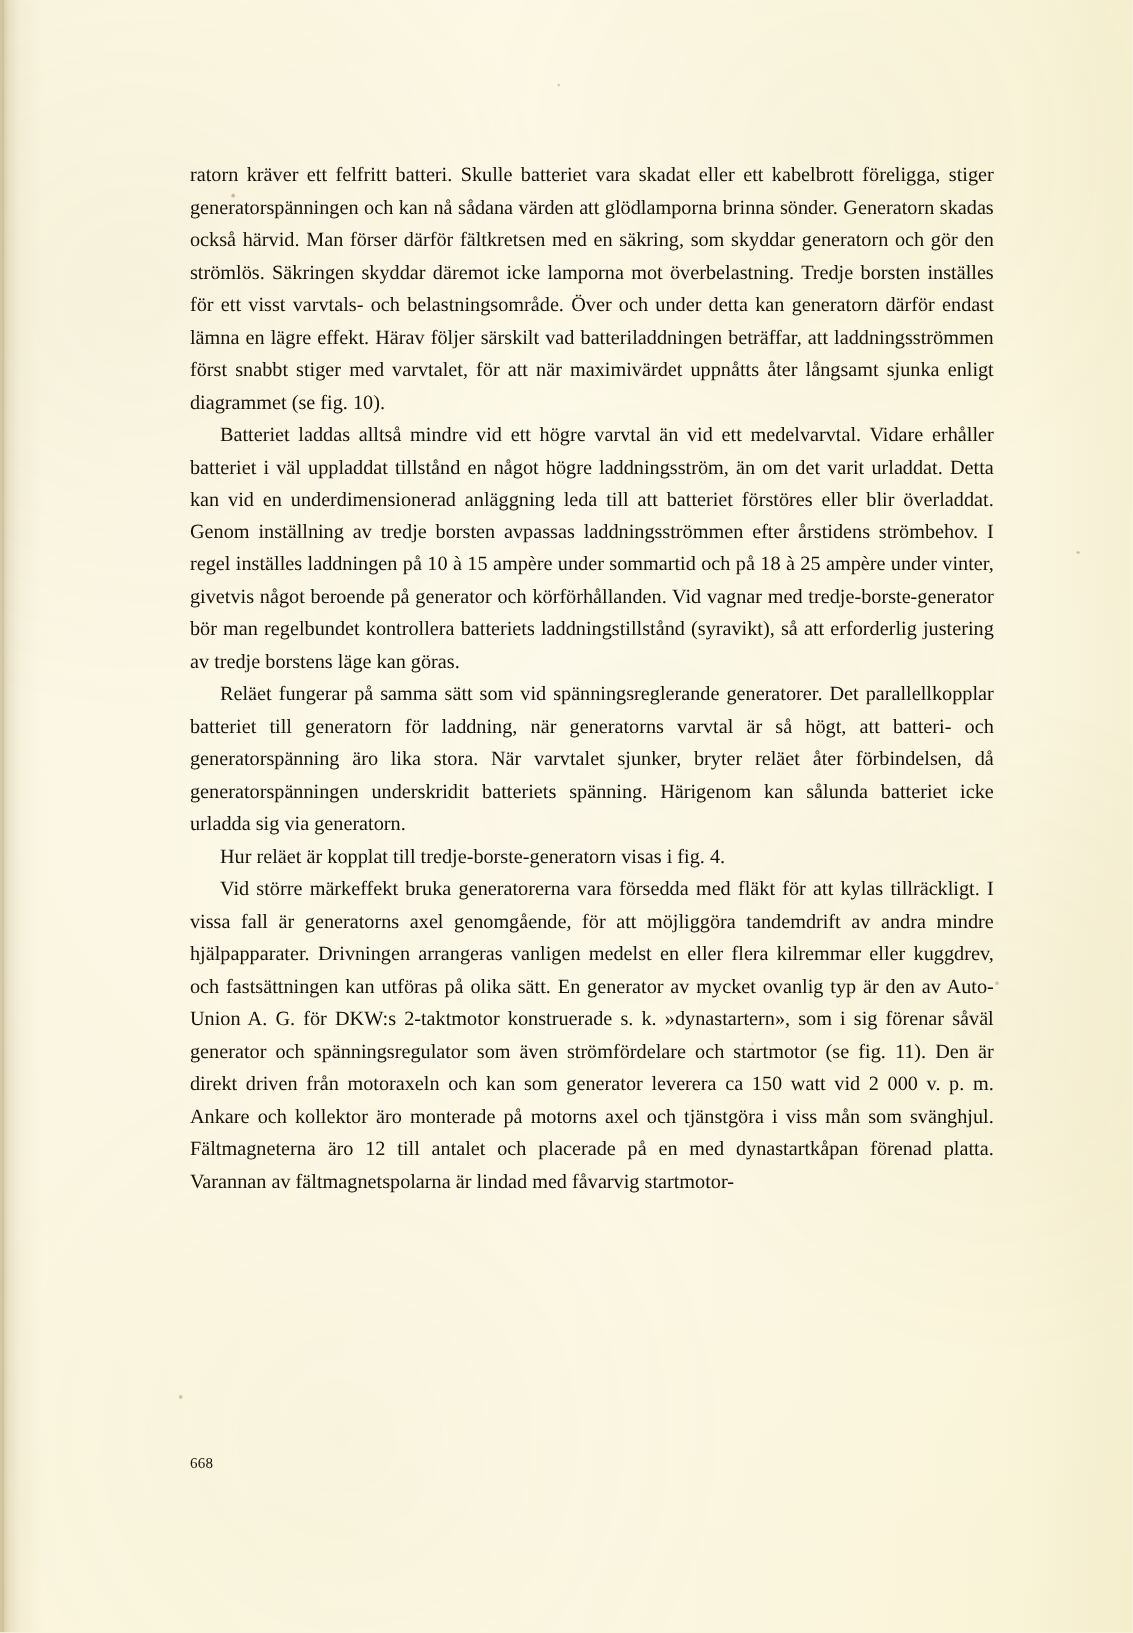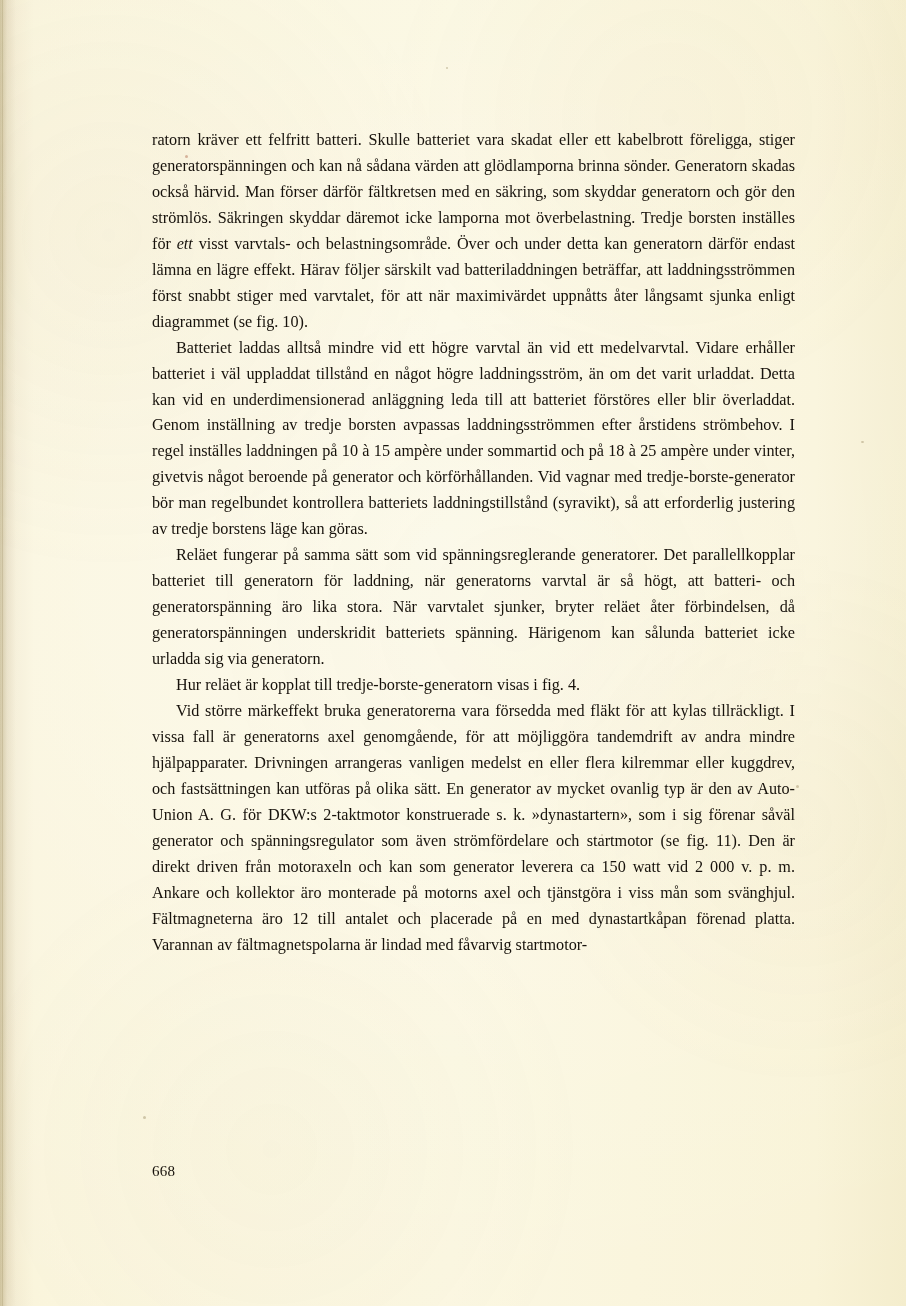--- a/index.html
+++ b/index.html
@@ -73,28 +73,27 @@
     text-indent: 24px;
     text-align: justify;
     hyphens: none;
   }
   #text-block p.no-indent {
     text-indent: 0;
   }
   
 
   .ital {
-    font-style: italic;
   }
 
   #page-number {
     position: absolute;
     left: 152px;
     top: 1163px;
-    font-size: 15px;
+    font-size: 12px;
     color: #17120c;
     letter-spacing: 0.2px;
   }
 
   
   .speck {
     position: absolute;
     background: rgba(110,88,44,0.30);
     border-radius: 50%;
     pointer-events: none;

